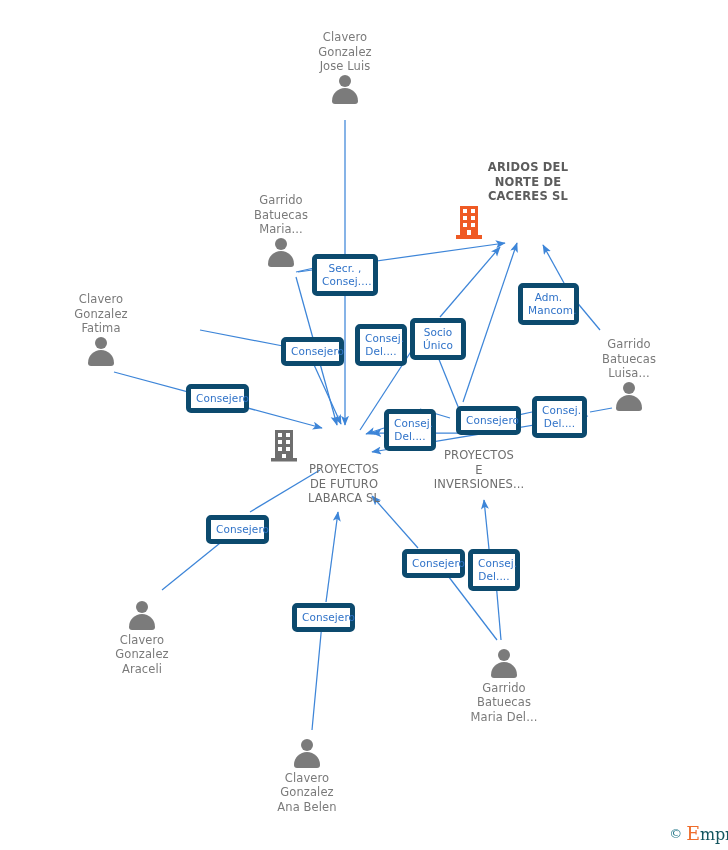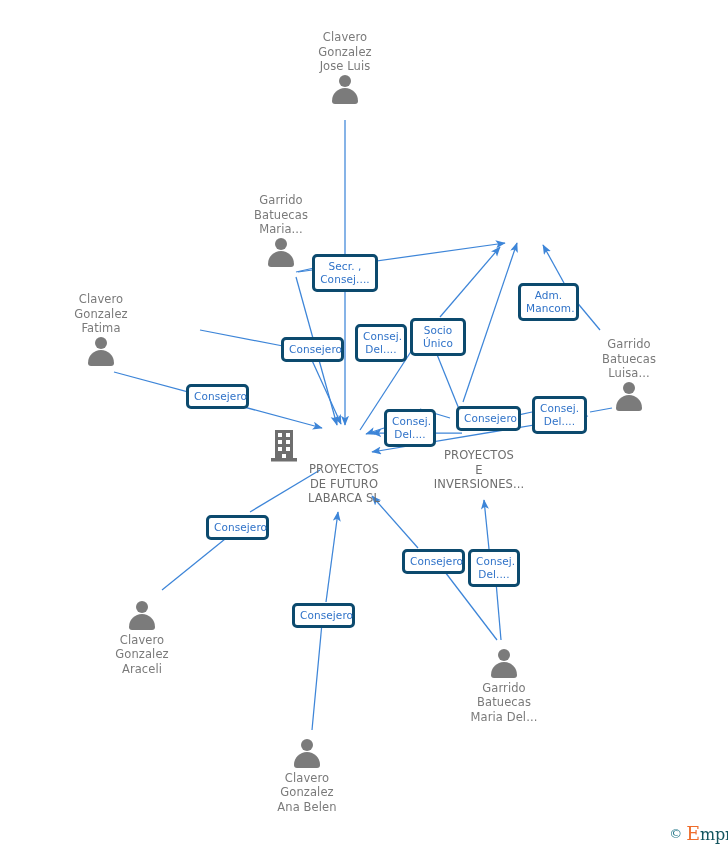--- a/index.html
+++ b/index.html
@@ -78,21 +78,21 @@
   }
 
   
   .bldg-icon { display:block; }
 
   
   .chip {
     position: absolute;
     box-sizing: border-box;
     background: #ffffff;
-    border: 3px solid #0c4a6e;
+    border: 5px solid #0c4a6e;
     border-radius: 5px;
     color: #2f72c8;
     font-size: 10.5px;
     line-height: 13px;
     text-align: center;
     padding: 3px 5px 3px 5px;
     white-space: pre-line;
     letter-spacing: 0.1px;
   }
 
@@ -185,20 +185,40 @@
 
   <div class="node person" style="left:345px; top:30px;">
     <div class="caption">Clavero
 Gonzalez
 Jose Luis</div>
     <span class="glyph">
       <span class="person-icon" style="display:inline-block;"><span class="head"></span><span class="body"></span></span>
     </span>
   </div>
 
+  <div class="node company focus" style="left:528px; top:160px;">
+    <div class="caption">ARIDOS DEL
+NORTE DE
+CACERES SL</div>
+    <span class="glyph">
+      <svg class="bldg-icon" width="32" height="36" viewBox="0 0 32 36" xmlns="http://www.w3.org/2000/svg">
+        <rect x="7" y="2" width="18" height="29" fill="#ef5a24"></rect>
+        <rect x="3" y="31" width="26" height="4" fill="#ef5a24"></rect>
+        <g fill="#ffffff">
+          <rect x="10" y="5" width="4" height="4"></rect>
+            <rect x="18" y="5" width="4" height="4"></rect>
+          <rect x="10" y="12" width="4" height="4"></rect>
+            <rect x="18" y="12" width="4" height="4"></rect>
+          <rect x="10" y="19" width="4" height="4"></rect>
+            <rect x="18" y="19" width="4" height="4"></rect>
+          <rect x="14" y="26" width="4" height="5"></rect>
+        </g>
+      </svg>
+    </span>
+  </div>
 
   <div class="node person" style="left:281px; top:193px;">
     <div class="caption">Garrido
 Batuecas
 Maria...</div>
     <span class="glyph">
       <span class="person-icon" style="display:inline-block;"><span class="head"></span><span class="body"></span></span>
     </span>
   </div>
 

